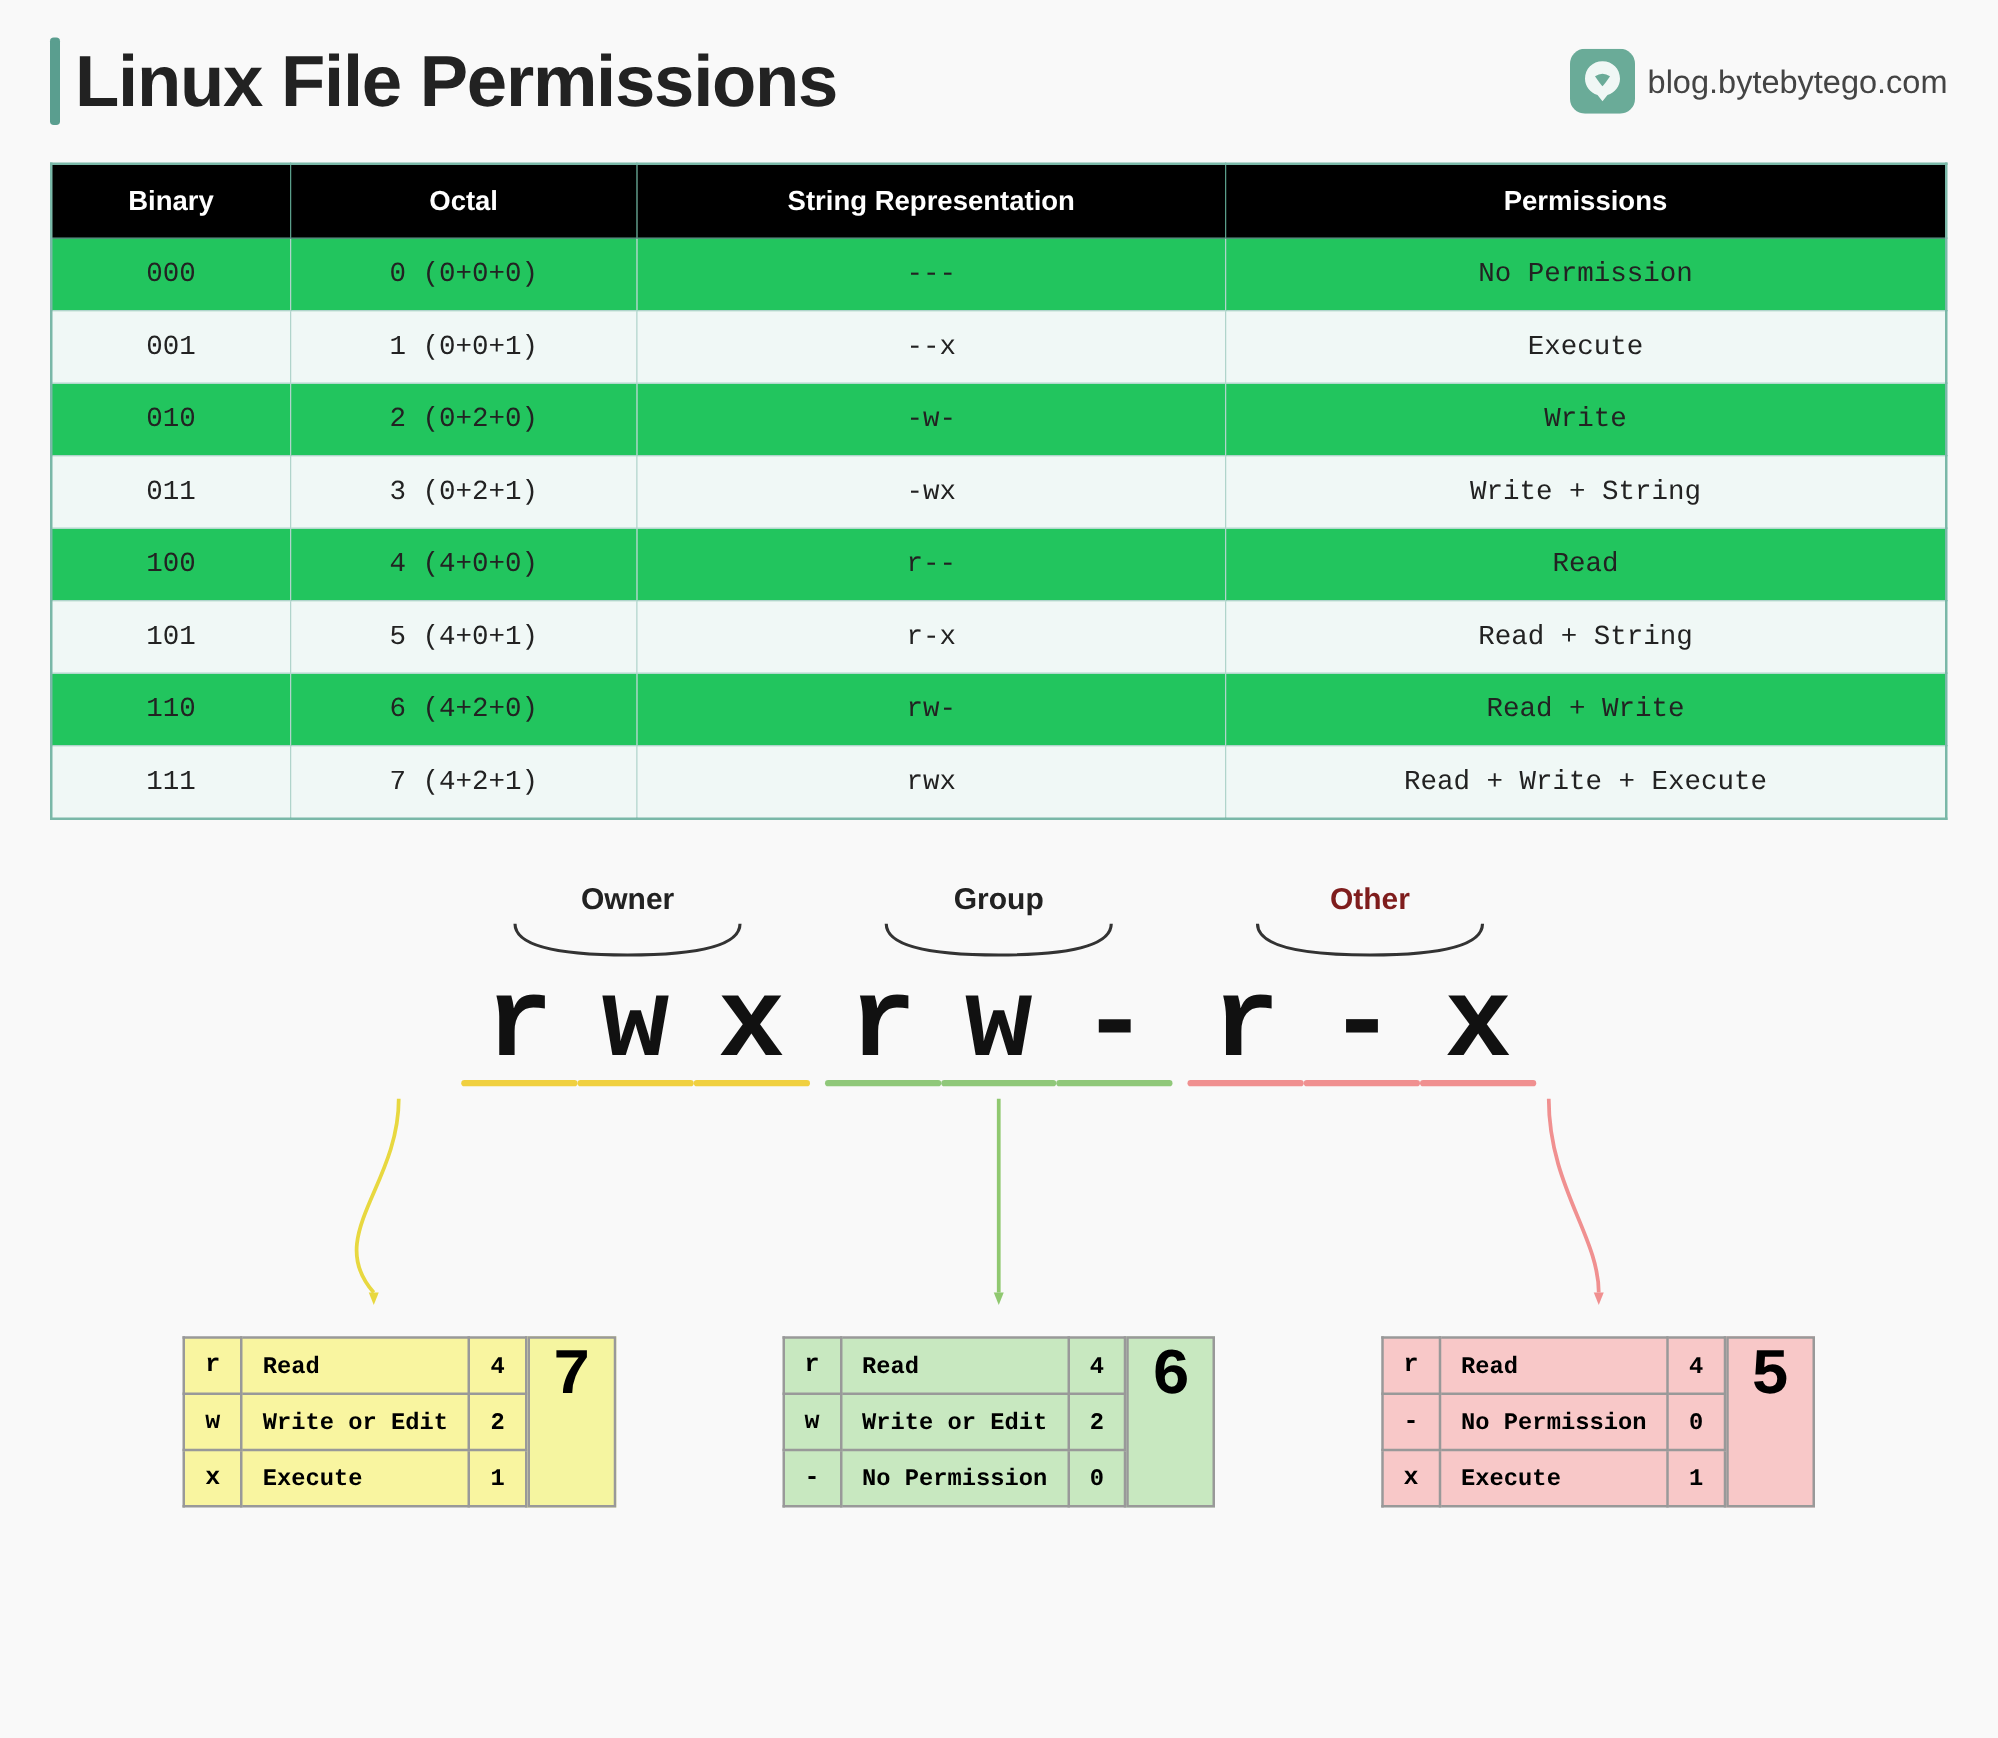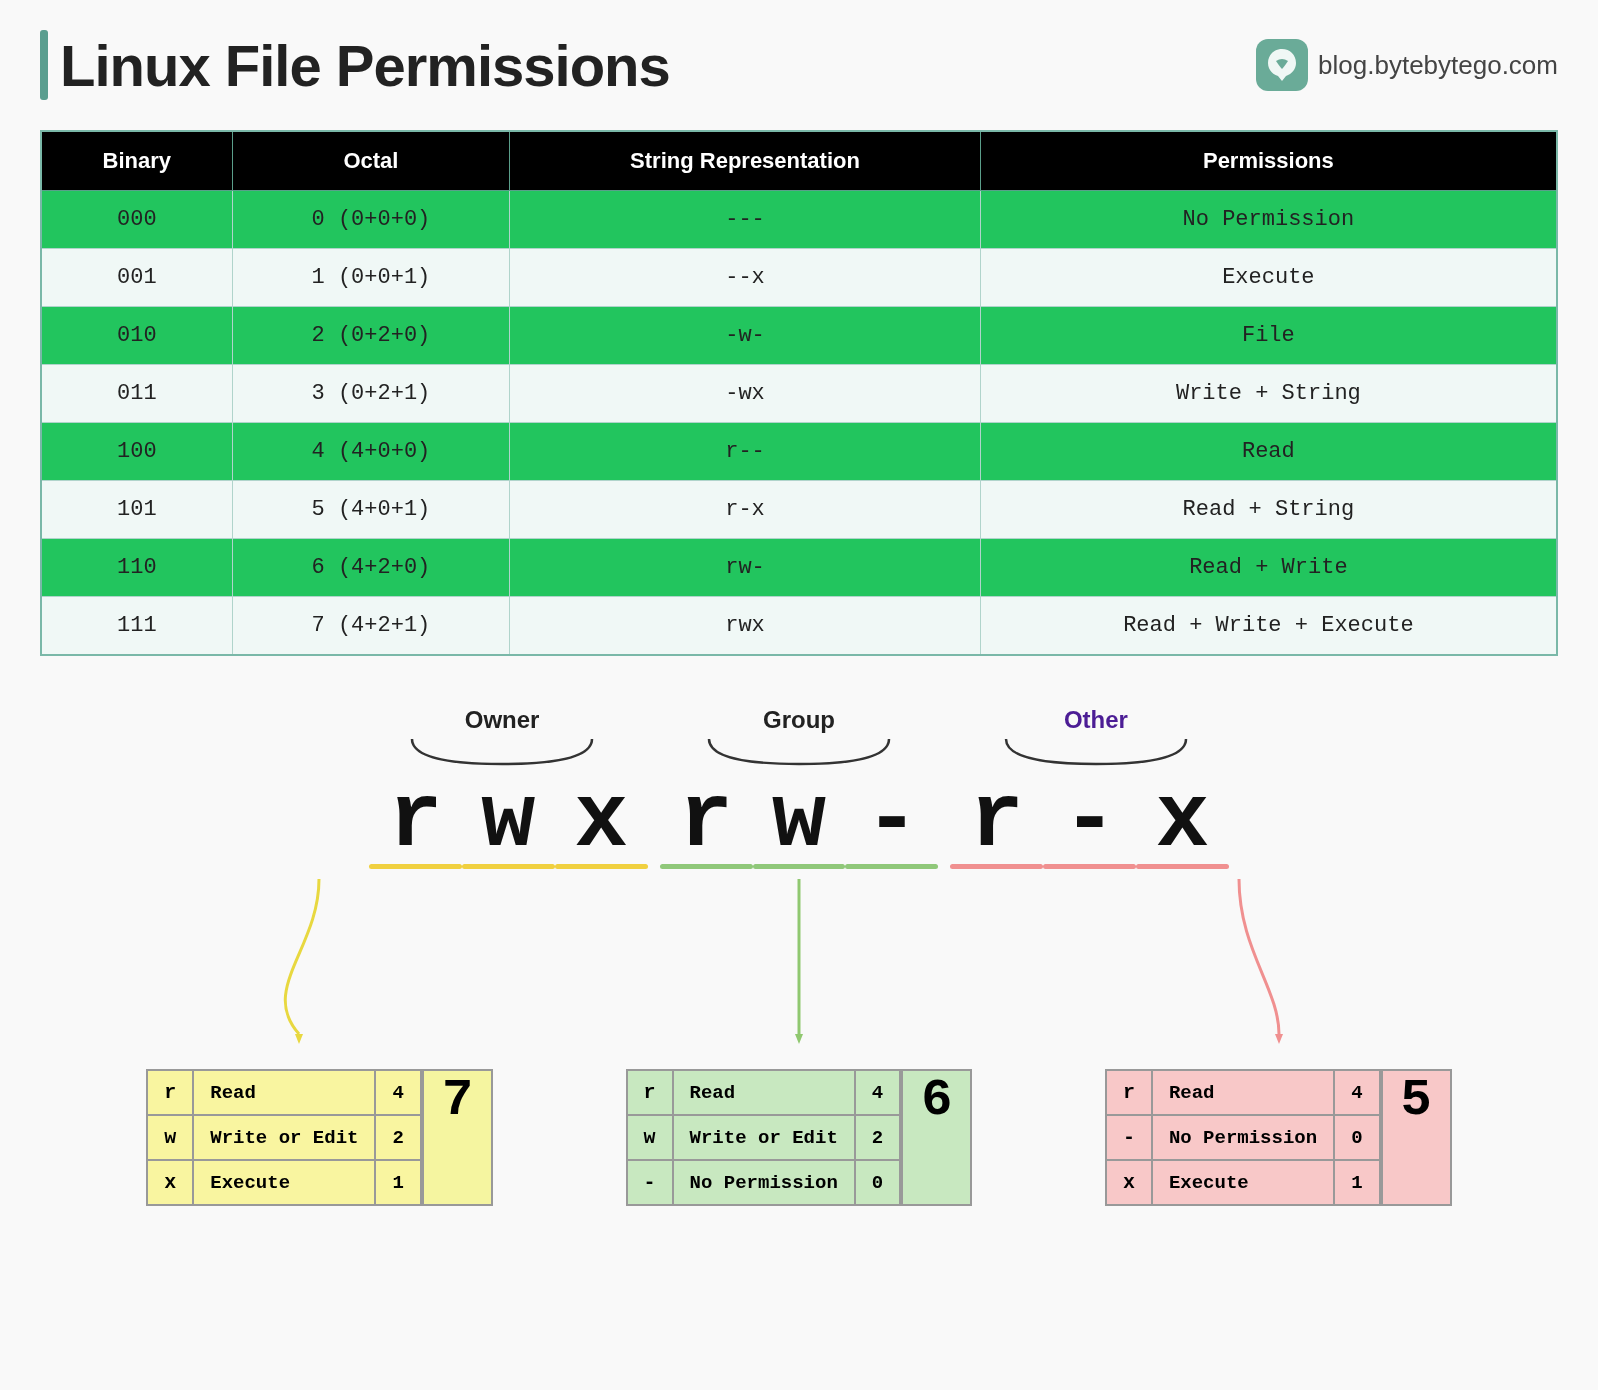--- a/index.html
+++ b/index.html
@@ -222,21 +222,21 @@
       <tr>
       <td>001</td>
       <td>1 (0+0+1)</td>
       <td>--x</td>
       <td>Execute</td>
     </tr>
       <tr>
       <td>010</td>
       <td>2 (0+2+0)</td>
       <td>-w-</td>
-      <td>File</td>
+      <td>Write</td>
     </tr>
       <tr>
       <td>011</td>
       <td>3 (0+2+1)</td>
       <td>-wx</td>
       <td>Write + String</td>
     </tr>
       <tr>
       <td>100</td>
       <td>4 (4+0+0)</td>
@@ -276,21 +276,21 @@
     </div>
 
     <div style="display:flex; flex-direction:column; align-items:center; width:290px; margin-left:10px;">
       <span style="font-size:24px;font-family:Arial,sans-serif;font-weight:bold;color:#222;">Group</span>
       <svg width="200" height="36" viewBox="0 0 200 36">
         <path d="M10,5 Q10,30 100,30 Q190,30 190,5" stroke="#333" stroke-width="2.5" fill="none"></path>
       </svg>
     </div>
 
     <div style="display:flex; flex-direction:column; align-items:center; width:280px; margin-left:10px;">
-      <span style="font-size:24px;font-family:Arial,sans-serif;font-weight:bold;color:#4c1d95;">Other</span>
+      <span style="font-size:24px;font-family:Arial,sans-serif;font-weight:bold;color:#7f1d1d;">Other</span>
       <svg width="200" height="36" viewBox="0 0 200 36">
         <path d="M10,5 Q10,30 100,30 Q190,30 190,5" stroke="#333" stroke-width="2.5" fill="none"></path>
       </svg>
     </div>
   </div>
 
   <div class="big-perm-string" style="width:860px; margin:0 auto;">
     <span class="perm-char underline-yellow">r</span>
     <span class="perm-char underline-yellow">w</span>
     <span class="perm-char underline-yellow">x</span>

